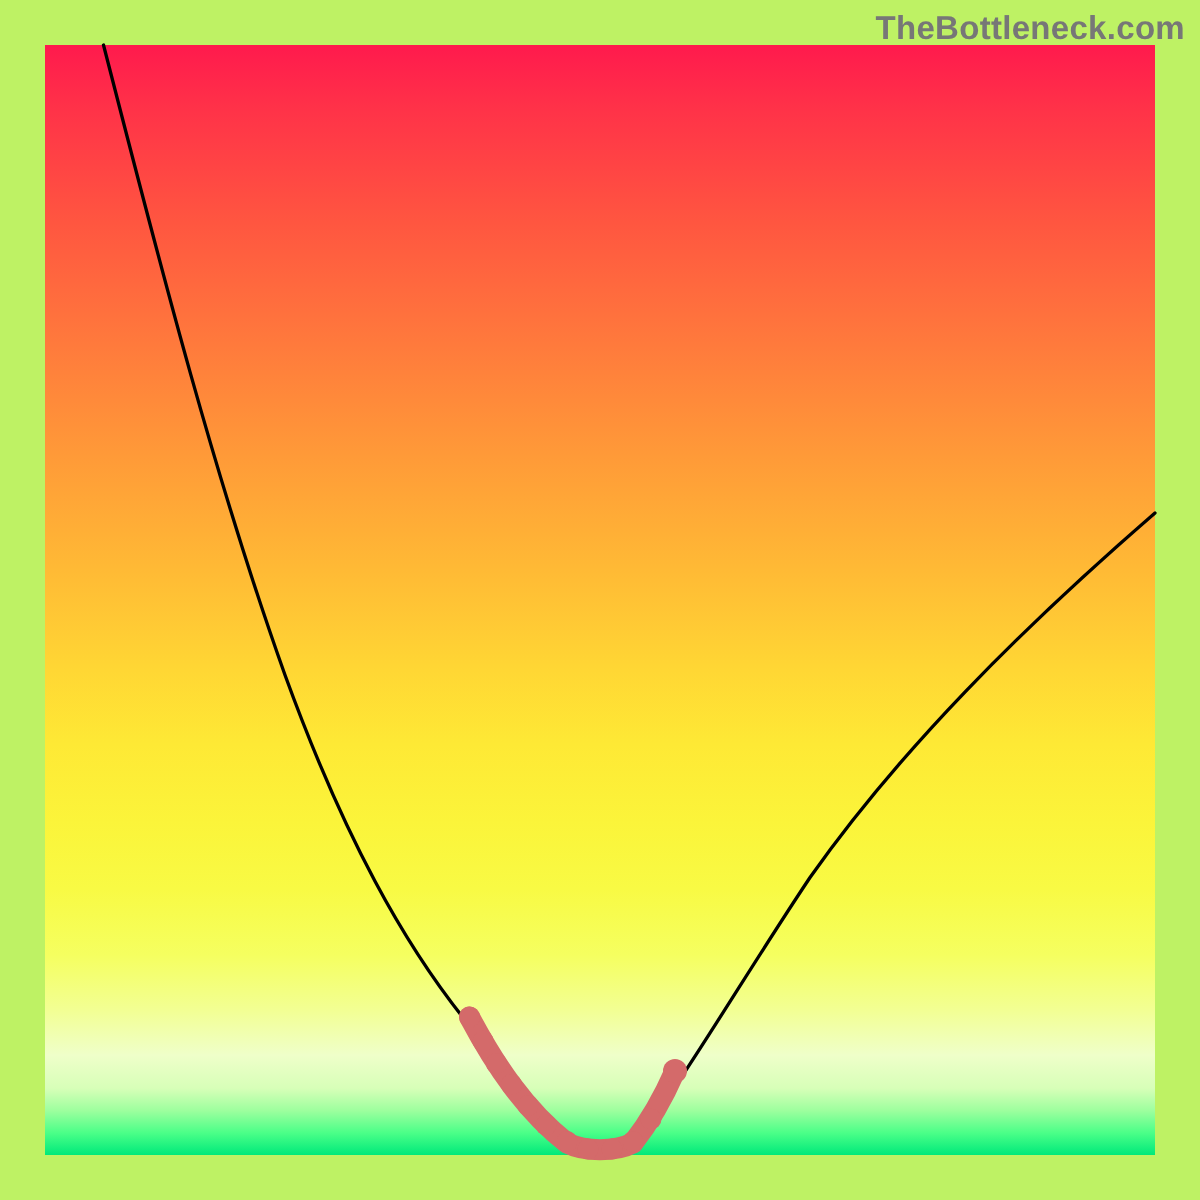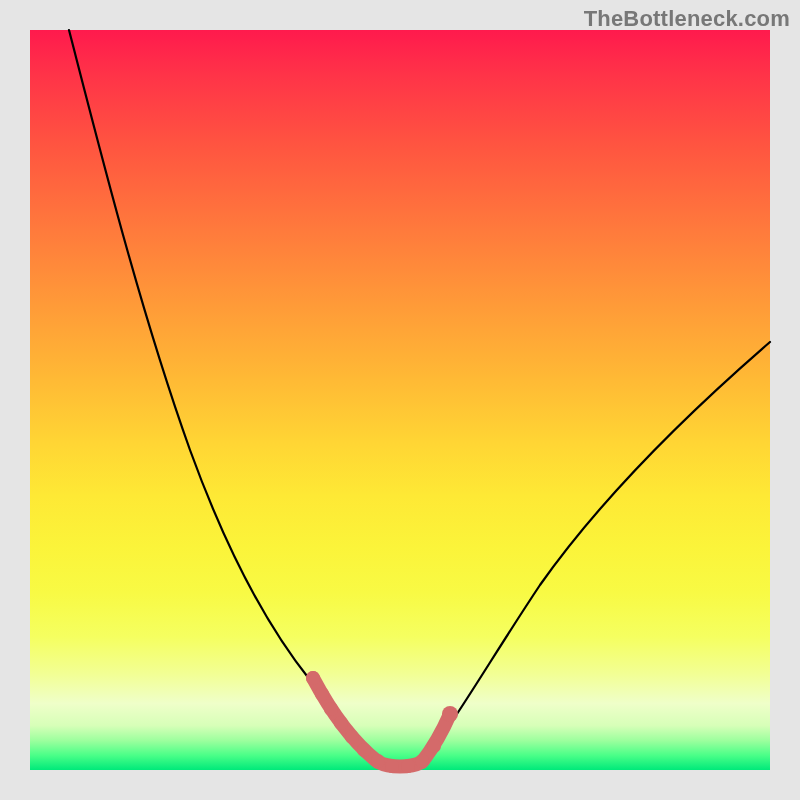--- a/index.html
+++ b/index.html
@@ -10,21 +10,21 @@
     background: #000;
     overflow: hidden;
     font-family: Arial, Helvetica, sans-serif;
   }
   .frame {
     position: absolute;
     left: 0;
     top: 0;
     width: 800px;
     height: 800px;
-    background: #e5e5e5;
+    background: #bef264;
   }
   .plot-area {
     position: absolute;
     left: 30px;
     top: 30px;
     width: 740px;
     height: 740px;
     background: linear-gradient(to bottom,
       #ff1a4d 0%,
       #ff3348 6%,

